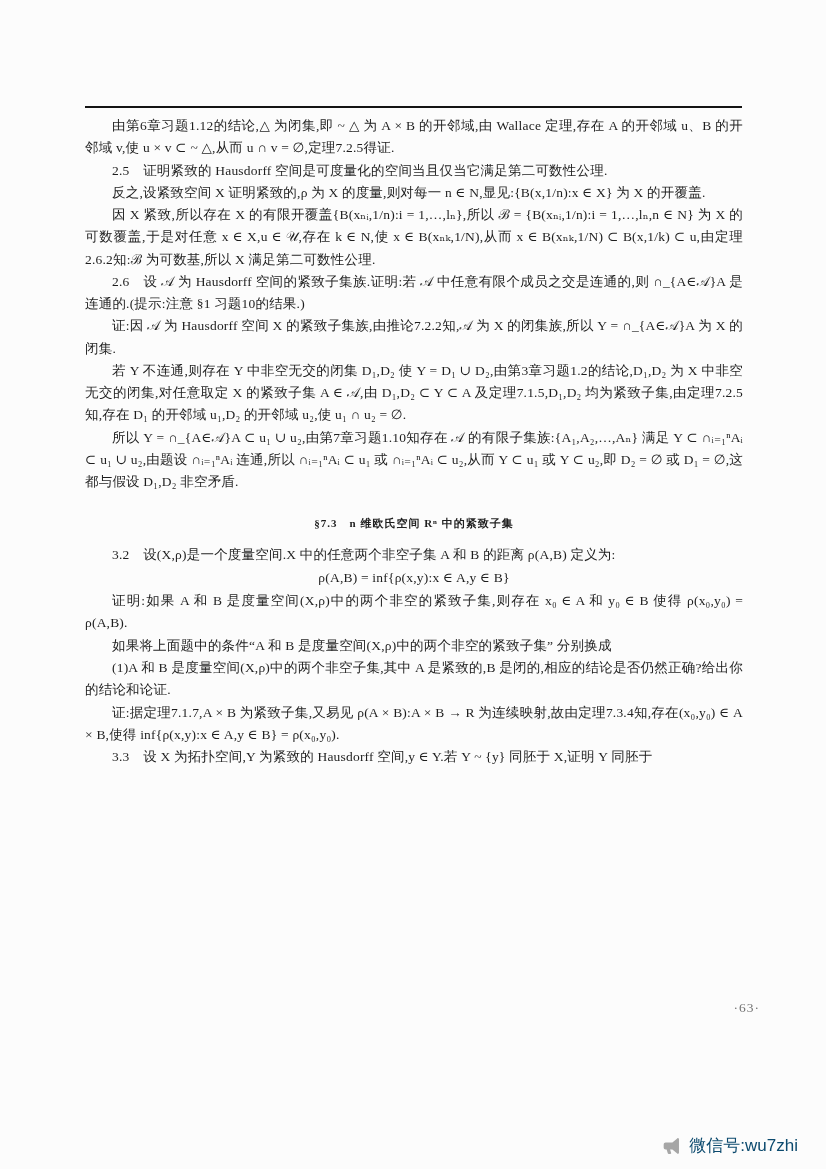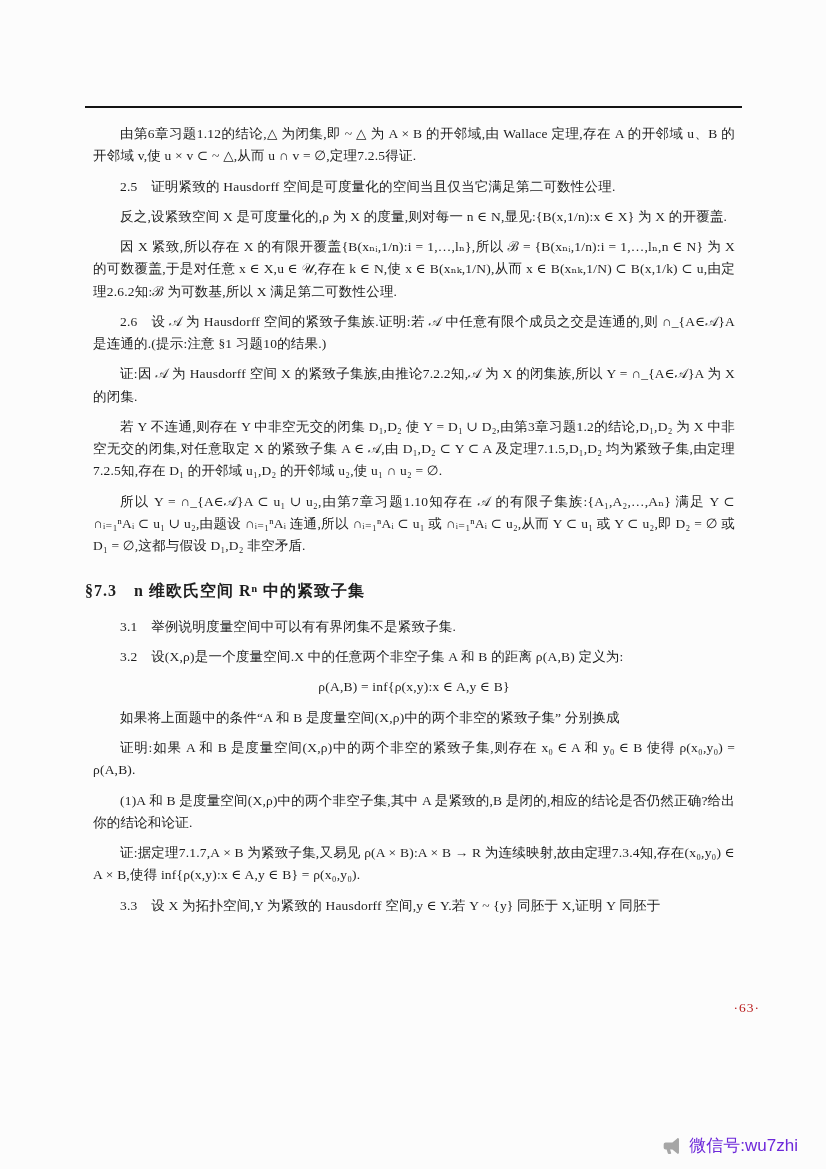--- a/index.html
+++ b/index.html
@@ -29,83 +29,82 @@
     position: absolute;
     left: 85px;
     top: 115px;
     width: 658px;
     font-size: 13.5px;
     line-height: 1.65;
     text-align: justify;
     letter-spacing: 0.2px;
   }
   p.para {
-    margin: 8px;
+    margin: 0;
     text-indent: 2em;
   }
   p.formula {
-    margin: 8px 0;
+    margin: 1px 0;
     text-indent: 0;
     text-align: center;
   }
   p.heading {
     margin: 20px 0 12px;
     text-indent: 0;
-    text-align: left;
+    text-align: center;
     font-weight: bold;
-    font-size: 16px;
+    font-size: 11px;
     letter-spacing: 1px;
   }
   .page-number {
     position: absolute;
     right: 66px;
     top: 1000px;
     font-size: 13.5px;
     letter-spacing: 1px;
-    color: #b91c1c;
+    color: #737373;
   }
   .watermark {
     position: absolute;
     right: 28px;
     bottom: 12px;
     display: flex;
     align-items: center;
     gap: 7px;
-    color: #6d28d9;
+    color: #0c4a6e;
     font-size: 17px;
     font-family: "Liberation Sans", "DejaVu Sans", sans-serif;
   }
   .wm-icon {
     display: inline-flex;
     width: 22px;
     height: 22px;
   }
   .wm-icon svg { width: 100%; height: 100%; fill: #a6a6a6; }
 </style>
 </head>
 <body>
 
 <div class="page">
   <div class="top-rule"></div>
 
   <main class="content" id="content">
       <p class="para">由第6章习题1.12的结论,△ 为闭集,即 ~ △ 为 A × B 的开邻域,由 Wallace 定理,存在 A 的开邻域 u、B 的开邻域 v,使 u × v ⊂ ~ △,从而 u ∩ v = ∅,定理7.2.5得证.</p>
       <p class="para">2.5　证明紧致的 Hausdorff 空间是可度量化的空间当且仅当它满足第二可数性公理.</p>
-      <p class="para">反之,设紧致空间 X 是可度量化的,ρ 为 X 的度量,则对每一 n ∈ N,显见:{B(x,1/n):x ∈ X} 为 X 的开覆盖.</p>
+      <p class="para">反之,设紧致空间 X 证明紧致的,ρ 为 X 的度量,则对每一 n ∈ N,显见:{B(x,1/n):x ∈ X} 为 X 的开覆盖.</p>
       <p class="para">因 X 紧致,所以存在 X 的有限开覆盖{B(xₙᵢ,1/n):i = 1,…,lₙ},所以 ℬ = {B(xₙᵢ,1/n):i = 1,…,lₙ,n ∈ N} 为 X 的可数覆盖,于是对任意 x ∈ X,u ∈ 𝒰,存在 k ∈ N,使 x ∈ B(xₙₖ,1/N),从而 x ∈ B(xₙₖ,1/N) ⊂ B(x,1/k) ⊂ u,由定理2.6.2知:ℬ 为可数基,所以 X 满足第二可数性公理.</p>
       <p class="para">2.6　设 𝒜 为 Hausdorff 空间的紧致子集族.证明:若 𝒜 中任意有限个成员之交是连通的,则 ∩_{A∈𝒜}A 是连通的.(提示:注意 §1 习题10的结果.)</p>
       <p class="para">证:因 𝒜 为 Hausdorff 空间 X 的紧致子集族,由推论7.2.2知,𝒜 为 X 的闭集族,所以 Y = ∩_{A∈𝒜}A 为 X 的闭集.</p>
       <p class="para">若 Y 不连通,则存在 Y 中非空无交的闭集 D₁,D₂ 使 Y = D₁ ∪ D₂,由第3章习题1.2的结论,D₁,D₂ 为 X 中非空无交的闭集,对任意取定 X 的紧致子集 A ∈ 𝒜,由 D₁,D₂ ⊂ Y ⊂ A 及定理7.1.5,D₁,D₂ 均为紧致子集,由定理7.2.5知,存在 D₁ 的开邻域 u₁,D₂ 的开邻域 u₂,使 u₁ ∩ u₂ = ∅.</p>
       <p class="para">所以 Y = ∩_{A∈𝒜}A ⊂ u₁ ∪ u₂,由第7章习题1.10知存在 𝒜 的有限子集族:{A₁,A₂,…,Aₙ} 满足 Y ⊂ ∩ᵢ₌₁ⁿAᵢ ⊂ u₁ ∪ u₂,由题设 ∩ᵢ₌₁ⁿAᵢ 连通,所以 ∩ᵢ₌₁ⁿAᵢ ⊂ u₁ 或 ∩ᵢ₌₁ⁿAᵢ ⊂ u₂,从而 Y ⊂ u₁ 或 Y ⊂ u₂,即 D₂ = ∅ 或 D₁ = ∅,这都与假设 D₁,D₂ 非空矛盾.</p>
       <p class="heading">§7.3　n 维欧氏空间 Rⁿ 中的紧致子集</p>
-      <p class="para">3.1　举例说明度量空间中可以有有界闭集不是紧致子集.</p>
       <p class="para">3.2　设(X,ρ)是一个度量空间.X 中的任意两个非空子集 A 和 B 的距离 ρ(A,B) 定义为:</p>
       <p class="formula">ρ(A,B) = inf{ρ(x,y):x ∈ A,y ∈ B}</p>
+      <p class="para">证明:如果 A 和 B 是度量空间(X,ρ)中的两个非空的紧致子集,则存在 x₀ ∈ A 和 y₀ ∈ B 使得 ρ(x₀,y₀) = ρ(A,B).</p>
       <p class="para">如果将上面题中的条件“A 和 B 是度量空间(X,ρ)中的两个非空的紧致子集” 分别换成</p>
-      <p class="para">证明:如果 A 和 B 是度量空间(X,ρ)中的两个非空的紧致子集,则存在 x₀ ∈ A 和 y₀ ∈ B 使得 ρ(x₀,y₀) = ρ(A,B).</p>
       <p class="para">(1)A 和 B 是度量空间(X,ρ)中的两个非空子集,其中 A 是紧致的,B 是闭的,相应的结论是否仍然正确?给出你的结论和论证.</p>
       <p class="para">证:据定理7.1.7,A × B 为紧致子集,又易见 ρ(A × B):A × B → R 为连续映射,故由定理7.3.4知,存在(x₀,y₀) ∈ A × B,使得 inf{ρ(x,y):x ∈ A,y ∈ B} = ρ(x₀,y₀).</p>
       <p class="para">3.3　设 X 为拓扑空间,Y 为紧致的 Hausdorff 空间,y ∈ Y.若 Y ~ {y} 同胚于 X,证明 Y 同胚于</p>
     </main>
 
   <div class="page-number">·63·</div>
 
   <div class="watermark">
     <span class="wm-icon">
       <svg viewBox="0 0 24 24" aria-hidden="true">

